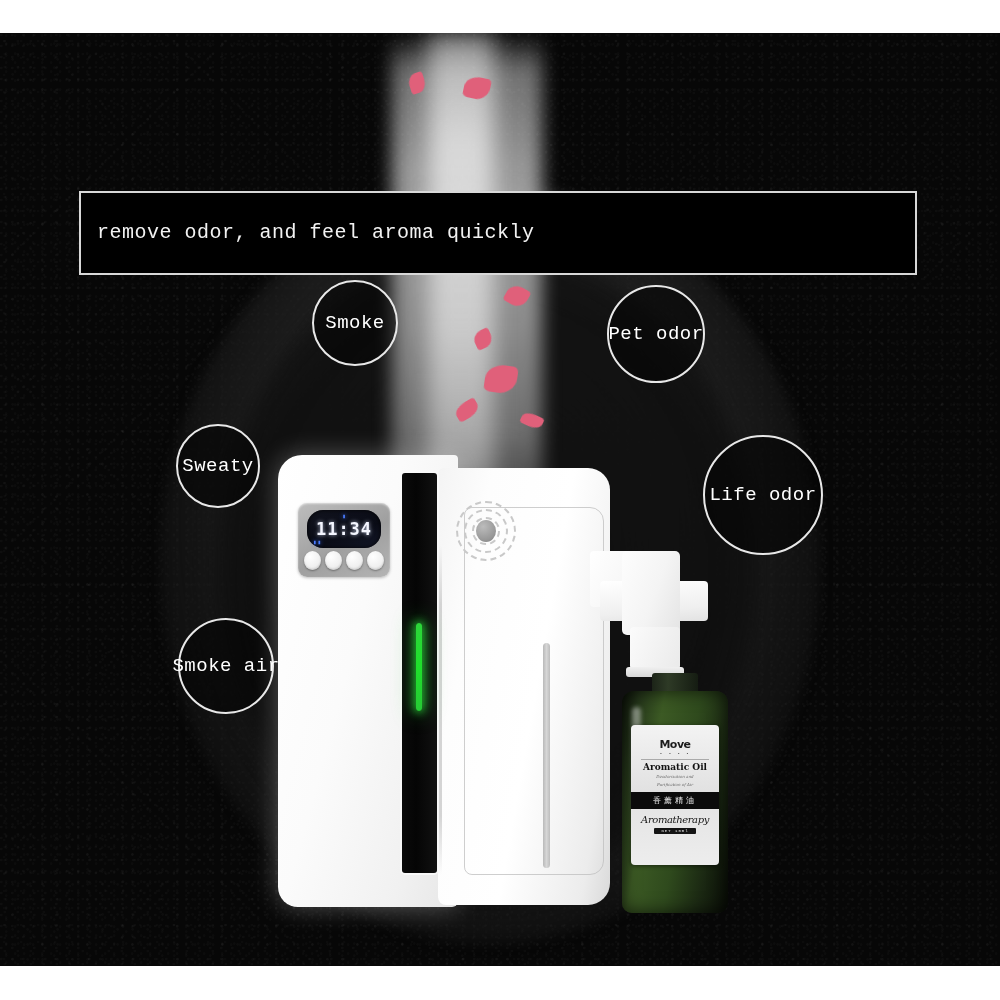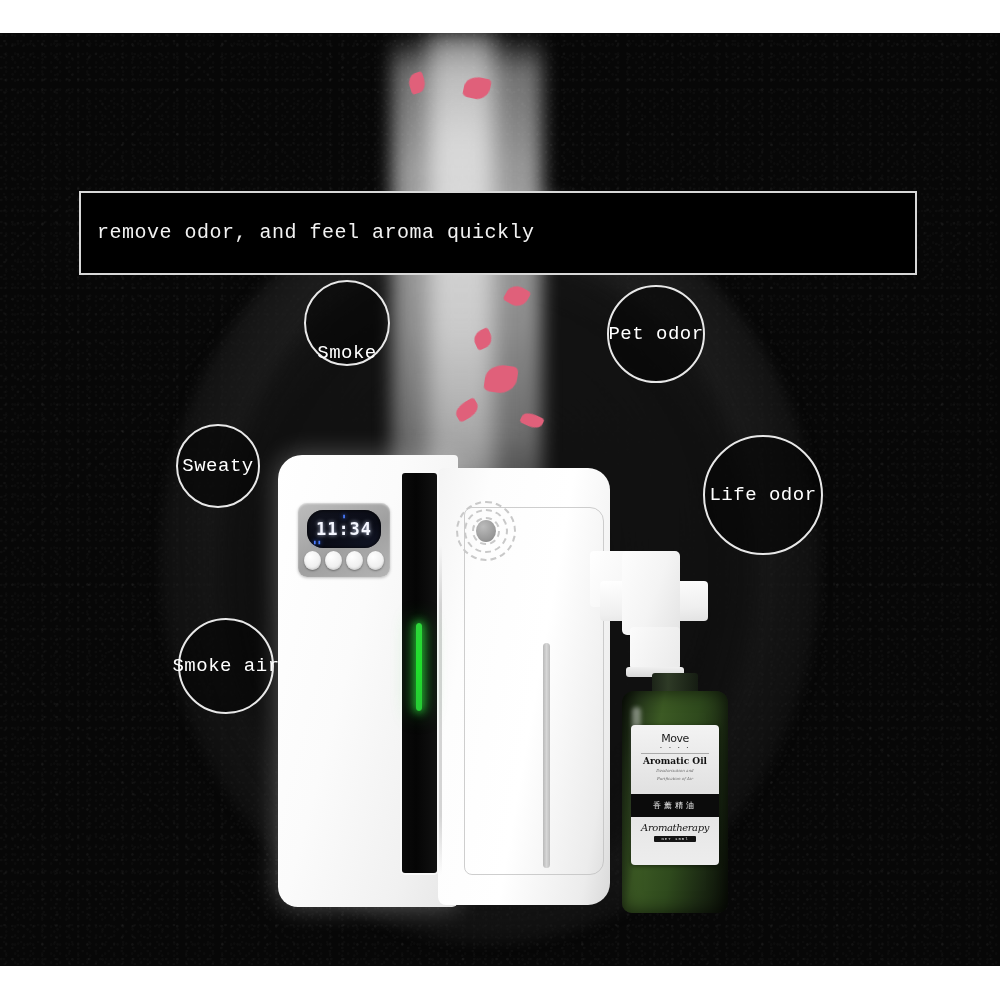--- a/index.html
+++ b/index.html
@@ -233,27 +233,27 @@
     filter:blur(2px);
   }
   .label{
     position:absolute;left:9px;top:52px;width:88px;height:140px;
     background:linear-gradient(to bottom,#f3f3f3,#e2e2e2 46%,#ededed);
     border-radius:4px;
     display:flex;flex-direction:column;align-items:center;
     box-shadow:0 1px 4px rgba(0,0,0,.5);
     overflow:hidden;
   }
-  .lbl-logo{margin-top:7px;font-size:11px;font-weight:normal;color:#1c1c1c;letter-spacing:-.5px;font-family:"DejaVu Sans",sans-serif;}
+  .lbl-logo{margin-top:13px;font-size:11px;font-weight:bold;color:#1c1c1c;letter-spacing:-.5px;font-family:"DejaVu Sans",sans-serif;}
   .lbl-dots{font-size:4px;color:#555;letter-spacing:2px;margin-top:1px;}
   .lbl-rule{width:68px;height:1px;background:#aaa;margin:3px 0 2px;}
   .lbl-title{font-size:9px;font-weight:bold;color:#111;font-family:"DejaVu Serif",serif;}
   .lbl-sub{font-size:4px;color:#6a6a6a;line-height:6px;text-align:center;font-family:"DejaVu Serif",serif;font-style:italic;margin-top:2px;}
   .lbl-band{
-    width:100%;height:23px;background:#0b0b0b;margin-top:12px;
+    width:100%;height:17px;background:#0b0b0b;margin-top:4px;
     display:flex;align-items:center;justify-content:center;
     color:#f0f0f0;font-size:8px;letter-spacing:3px;
     font-family:"DejaVu Sans",sans-serif;
   }
   .lbl-script{
     margin-top:5px;font-size:10px;color:#151515;font-style:italic;
     font-family:"DejaVu Serif",serif;letter-spacing:-.4px;
   }
   .lbl-badge{
     margin-top:3px;background:#141414;color:#e8e8e8;font-size:4px;
@@ -281,21 +281,21 @@
         <div class="petal" style="left: 464px; top: 44px; width: 26px; height: 22px; transform: rotate(12deg); background: rgb(224, 96, 122);"></div>
         <div class="petal" style="left: 446px; top: 160px; width: 18px; height: 12px; transform: rotate(20deg); background: rgb(224, 96, 122);"></div>
         <div class="petal" style="left: 506px; top: 253px; width: 22px; height: 20px; transform: rotate(30deg); background: rgb(224, 96, 122);"></div>
         <div class="petal" style="left: 474px; top: 297px; width: 18px; height: 18px; transform: rotate(-25deg); background: rgb(224, 96, 122);"></div>
         <div class="petal" style="left: 485px; top: 332px; width: 32px; height: 28px; transform: rotate(8deg); background: rgb(224, 96, 122);"></div>
         <div class="petal" style="left: 455px; top: 369px; width: 24px; height: 16px; transform: rotate(-30deg); background: rgb(224, 96, 122);"></div>
         <div class="petal" style="left: 521px; top: 381px; width: 22px; height: 13px; transform: rotate(25deg); background: rgb(224, 96, 122);"></div>
       </div>
 
     <div id="bubble-layer">
-        <div class="bubble" style="left: 304px; top: 247px; width: 86px; height: 86px; align-items: flex-end;">
+        <div class="bubble" style="left: 312px; top: 247px; width: 86px; height: 86px;">
           <span>Smoke</span>
         </div>
         <div class="bubble" style="left: 607px; top: 252px; width: 98px; height: 98px;">
           <span>Pet odor</span>
         </div>
         <div class="bubble" style="left: 176px; top: 391px; width: 84px; height: 84px;">
           <span>Sweaty</span>
         </div>
         <div class="bubble" style="left: 675px; top: 402px; width: 120px; height: 120px; margin-left: 28px;">
           <span>Life odor</span>

